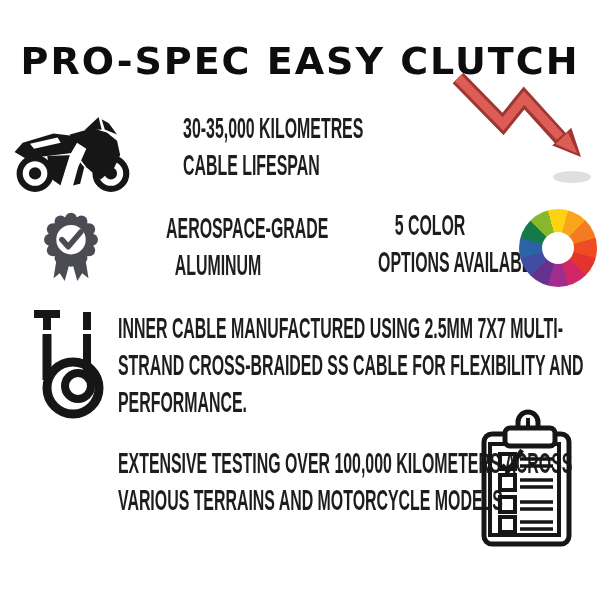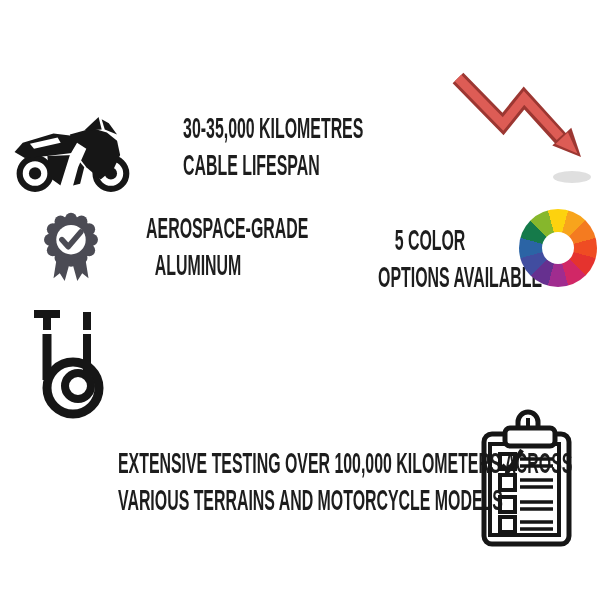--- a/index.html
+++ b/index.html
@@ -24,22 +24,22 @@
     font-weight:700;
     font-size:30px;line-height:37px;
     color:var(--body-text,#1d1d1d);
     white-space:nowrap;
     transform:scaleX(0.53);
   }
   .feat{position:absolute;text-align:center;}
   .feat .cond{transform-origin:50% 50%;}
   .f1{left:137px;top:109px;width:196px;}
   .f2{left:332px;top:111px;width:196px;}
-  .f3{left:100px;top:209px;width:196px;}
-  .f4{left:332px;top:221px;width:196px;}
+  .f3{left:120px;top:209px;width:196px;}
+  .f4{left:332px;top:206px;width:196px;}
   .para{position:absolute;left:118px;top:309px;width:470px;text-align:left;}
   .para .cond{transform-origin:0 50%;}
   .bottom{position:absolute;left:0;top:444px;width:502px;text-align:center;}
   .bottom .cond{transform-origin:50% 50%;}
 
   .icon-svg{position:absolute;display:block;color:var(--icon,#161616);}
   .moto{left:12px;top:114px;width:124px;height:82px;}
   .badge{left:36px;top:202px;width:70px;height:88px;}
   .cable{left:26px;top:308px;width:84px;height:112px;}
   .clipboard{left:475px;top:405px;width:125px;height:150px;}
@@ -57,20 +57,21 @@
     position:absolute;left:50%;top:50%;width:32px;height:32px;
     margin:-16px 0 0 -16px;border-radius:50%;
     background:var(--background,#fff);
   }
 </style>
 </head>
 <body>
 
 <div class="canvas">
 
+  <h1 class="title">PRO-SPEC EASY CLUTCH</h1>
 
   <svg class="icon-svg arrow" viewBox="0 0 140 95">
     <polyline points="8,6 53,52 74,26 112,68" fill="none" stroke="var(--arrow-outline,#9c3732)" stroke-width="15"></polyline>
     <polygon points="131,85 102.3,73.5 121.3,55.7" fill="var(--arrow-outline,#9c3732)"></polygon>
     <polyline points="8,6 53,52 74,26 110,65" fill="none" stroke="var(--arrow-fill,#dd5c55)" stroke-width="9"></polyline>
     <polygon points="127.5,81.5 105.5,72 117.9,60.3" fill="var(--arrow-fill,#dd5c55)"></polygon>
   </svg>
   <div class="arrow-shadow"></div>
 
   <svg class="icon-svg moto" viewBox="0 0 120 80">
@@ -135,20 +136,25 @@
   <svg class="icon-svg cable" viewBox="0 0 84 112">
     <rect x="8" y="2" width="26" height="8" fill="currentColor"></rect>
     <rect x="17" y="10" width="8" height="12" fill="currentColor"></rect>
     <rect x="57" y="4" width="8" height="18" fill="currentColor"></rect>
     <path d="M21,26 L21,72" fill="none" stroke="currentColor" stroke-width="9"></path>
     <circle cx="47" cy="80" r="26" fill="none" stroke="currentColor" stroke-width="9"></circle>
     <circle cx="52" cy="78" r="13" fill="none" stroke="currentColor" stroke-width="8"></circle>
     <path d="M61,26 L61,67" fill="none" stroke="currentColor" stroke-width="8"></path>
   </svg>
 
+  <div class="para">
+    <div class="cond">INNER CABLE MANUFACTURED USING 2.5MM 7X7 MULTI-</div>
+    <div class="cond">STRAND CROSS-BRAIDED SS CABLE FOR FLEXIBILITY AND</div>
+    <div class="cond">PERFORMANCE.</div>
+  </div>
 
   <div class="bottom">
     <div class="cond">EXTENSIVE TESTING OVER 100,000 KILOMETERS ACROSS</div>
     <div class="cond">VARIOUS TERRAINS AND MOTORCYCLE MODELS</div>
   </div>
 
   <svg class="icon-svg clipboard" viewBox="0 0 125 150">
     <g fill="none" stroke="currentColor">
       <path d="M43,30 L43,17 A10,10 0 0 1 63,17 L63,30" stroke-width="5"></path>
       <path d="M53,13 L53,23" stroke-width="4"></path>

